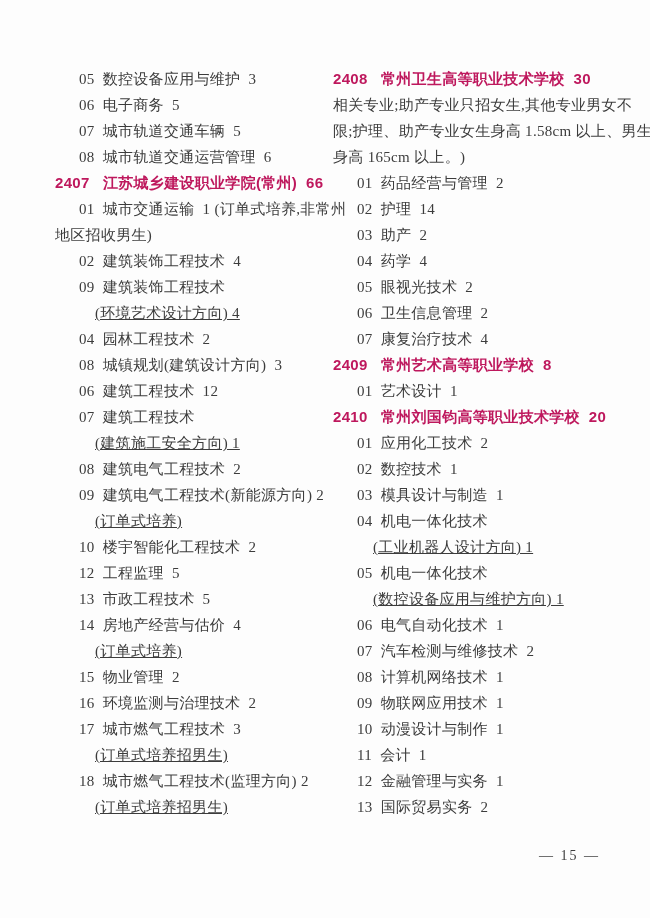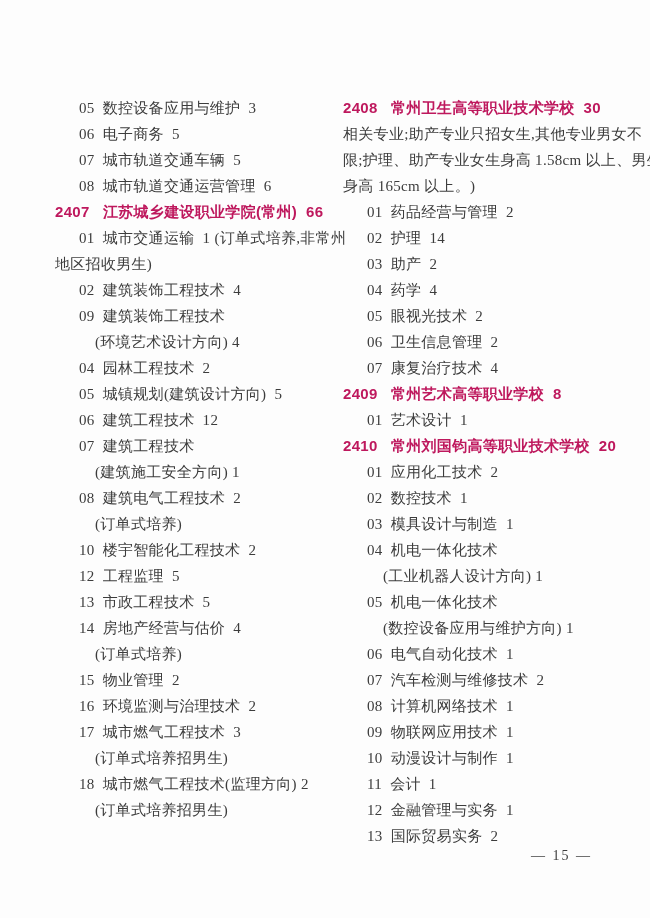--- a/index.html
+++ b/index.html
@@ -15,46 +15,45 @@
     color: #3c3c3c;
     font-family: "Liberation Serif", "DejaVu Serif", serif;
     font-size: 15px;
     overflow: hidden;
   }
   .columns {
     position: absolute;
     top: 66px;
     left: 55px;
     display: flex;
-    gap: 16px;
-    margin-top: 29px;
+    gap: 6px;
   }
   .col {
     width: 272px;
   }
   .col-right {
     width: 290px;
   }
   .line {
     height: 26px;
     line-height: 26px;
     white-space: pre;
     letter-spacing: 0.3px;
   }
   .line.school {
     font-weight: 700;
     font-family: "Liberation Sans", "DejaVu Sans", sans-serif;
     color: #be185d;
   }
   .line.item { padding-left: 24px; }
-  .line.cont { padding-left: 40px; }
+  .line.cont { padding-left: 40px; text-decoration: underline; }
   .line.flush { padding-left: 0; }
   .page-number {
     position: absolute;
-    right: 58px;
+    right: 50px;
     bottom: 54px;
     font-size: 14px;
     letter-spacing: 2px;
     color: #3c3c3c;
     font-family: "Liberation Serif", "DejaVu Serif", serif;
   }
 </style>
 </head>
 <body>
 
@@ -65,25 +64,26 @@
         <div class="line item">06  电子商务  5</div>
         <div class="line item">07  城市轨道交通车辆  5</div>
         <div class="line item">08  城市轨道交通运营管理  6</div>
         <div class="line school">2407   江苏城乡建设职业学院(常州)  66</div>
         <div class="line item">01  城市交通运输  1 (订单式培养,非常州</div>
         <div class="line flush">地区招收男生)</div>
         <div class="line item">02  建筑装饰工程技术  4</div>
         <div class="line item">09  建筑装饰工程技术</div>
         <div class="line cont">(环境艺术设计方向) 4</div>
         <div class="line item">04  园林工程技术  2</div>
-        <div class="line item">05  城镇规划(建筑设计方向)  5</div>
+        <div class="line item">08  城镇规划(建筑设计方向)  3</div>
         <div class="line item">06  建筑工程技术  12</div>
         <div class="line item">07  建筑工程技术</div>
         <div class="line cont">(建筑施工安全方向) 1</div>
         <div class="line item">08  建筑电气工程技术  2</div>
+        <div class="line item">09  建筑电气工程技术(新能源方向) 2</div>
         <div class="line cont">(订单式培养)</div>
         <div class="line item">10  楼宇智能化工程技术  2</div>
         <div class="line item">12  工程监理  5</div>
         <div class="line item">13  市政工程技术  5</div>
         <div class="line item">14  房地产经营与估价  4</div>
         <div class="line cont">(订单式培养)</div>
         <div class="line item">15  物业管理  2</div>
         <div class="line item">16  环境监测与治理技术  2</div>
         <div class="line item">17  城市燃气工程技术  3</div>
         <div class="line cont">(订单式培养招男生)</div>

